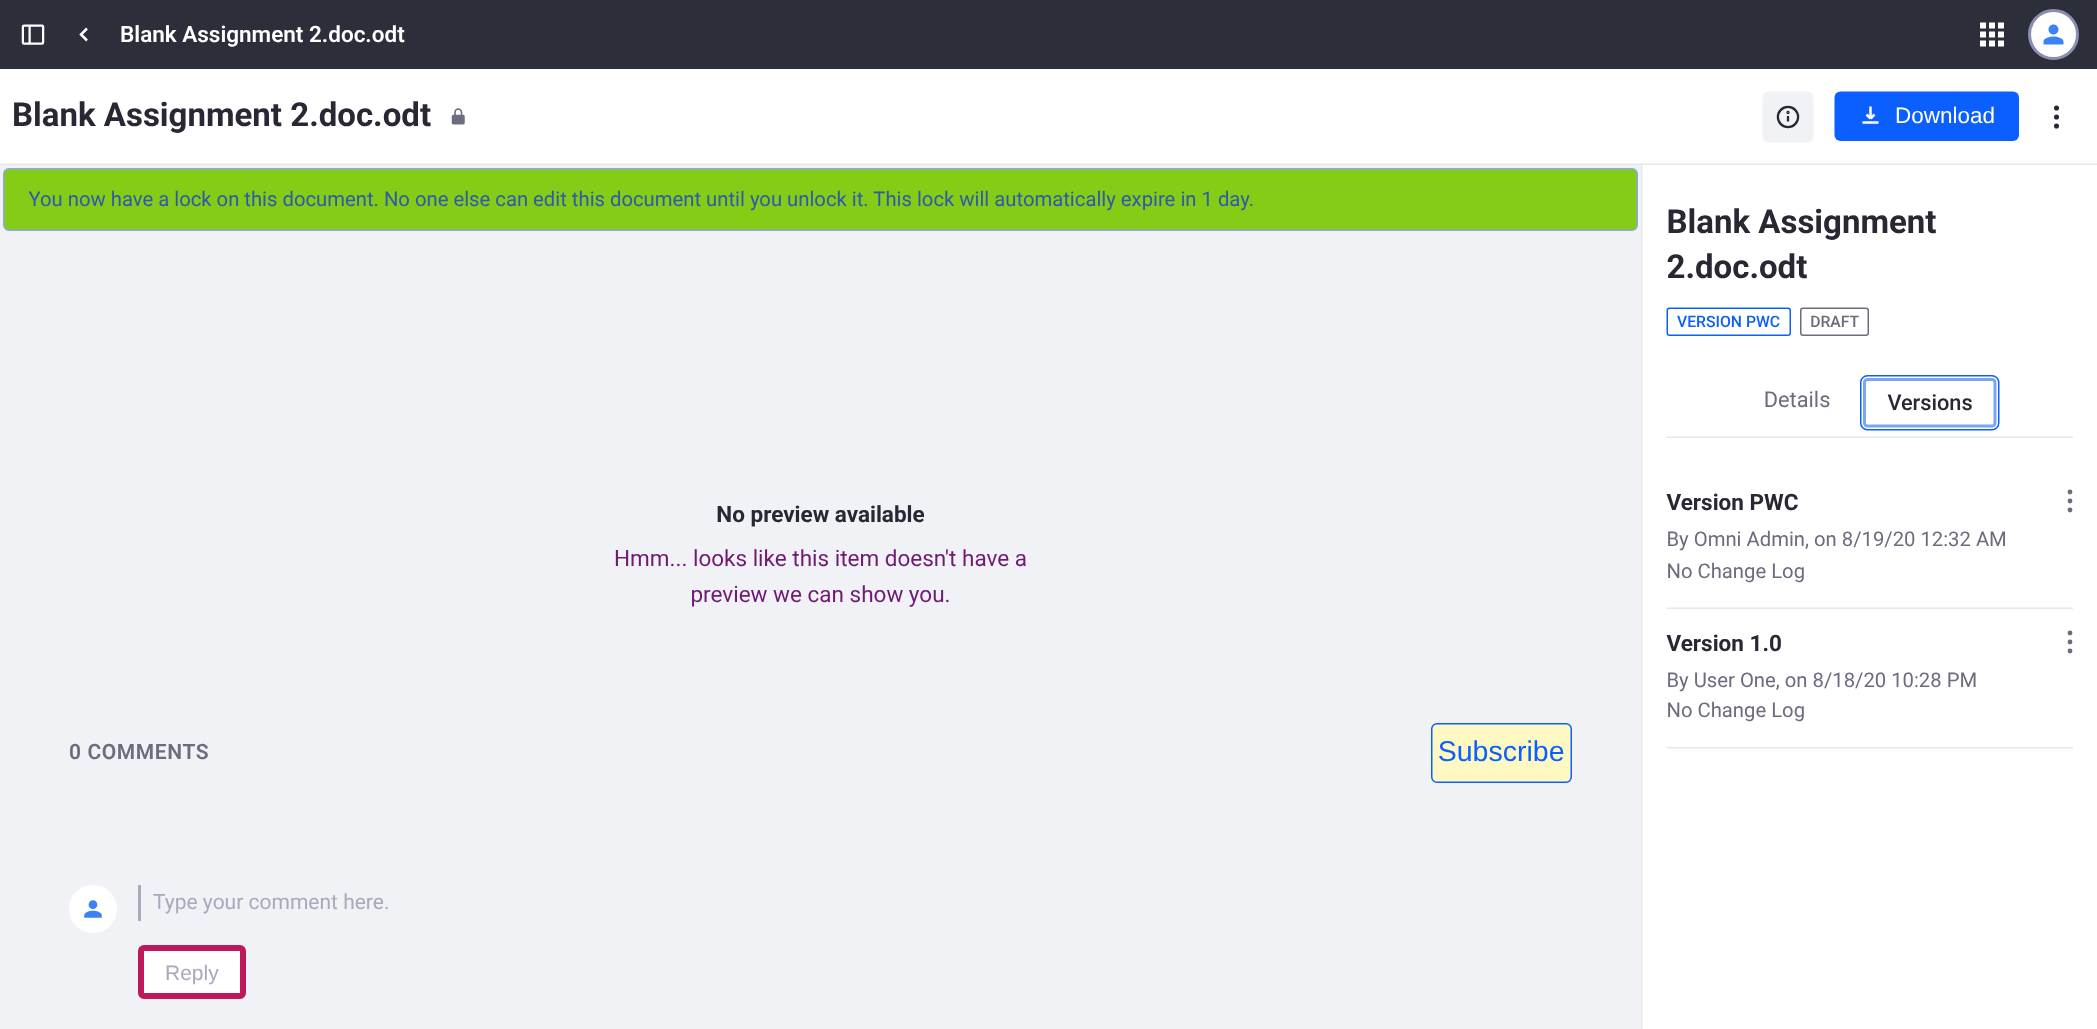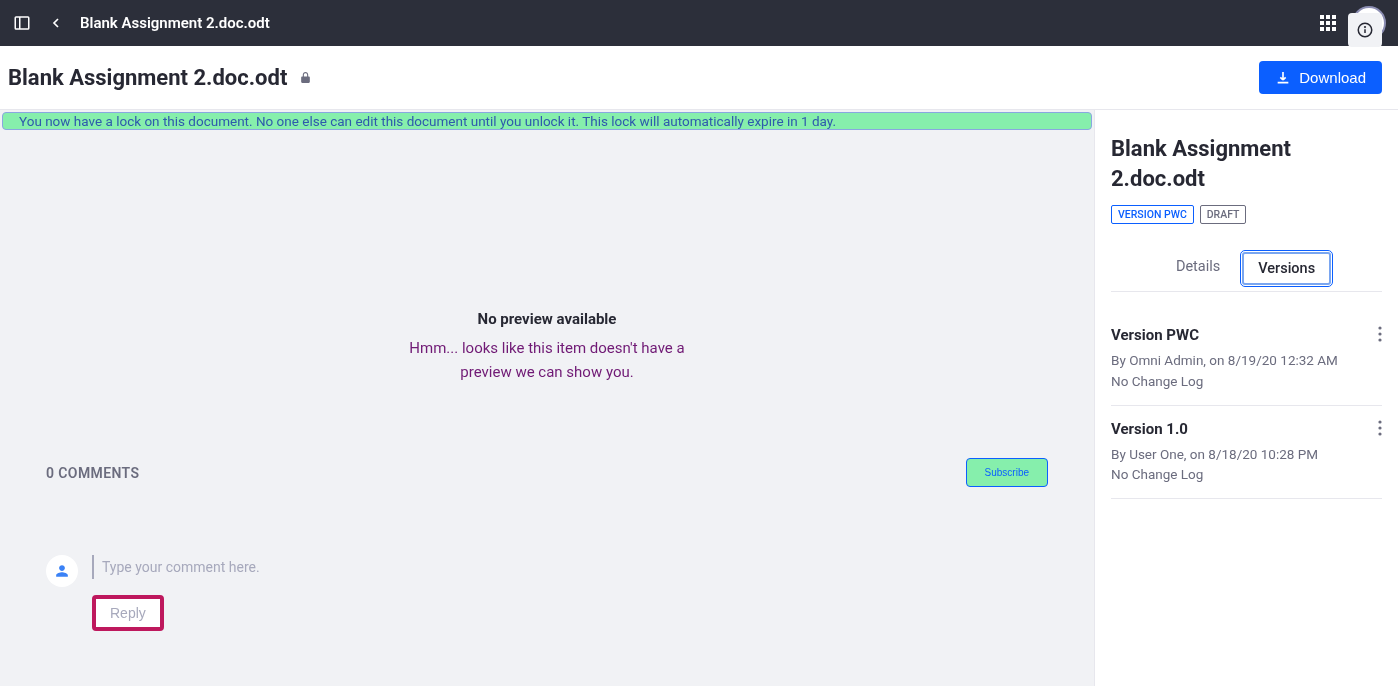--- a/index.html
+++ b/index.html
@@ -14,38 +14,38 @@
     .apps-grid { display: grid; grid-template-columns: repeat(3, 4px); grid-template-rows: repeat(3, 4px); gap: 2px; cursor: pointer; }
     .apps-grid span { background: #fff; width: 4px; height: 4px; }
     .avatar-top { width: 34px; height: 34px; border-radius: 50%; background: #fff; display: flex; align-items: center; justify-content: center; cursor: pointer; border: 2px solid #8b8db2; }
     .avatar-top svg { fill: #3b82f6; }
     
     
     .sub-header { background: #fff; height: 64px; display: flex; align-items: center; justify-content: space-between; padding: 0 16px 0 8px; border-bottom: 1px solid #e7e7ed; }
     .sub-left { display: flex; align-items: center; gap: 12px; }
     .page-title { font-size: 22px; font-weight: 700; }
     .lock-icon { color: #6b6c7e; }
-    .sub-right { display: flex; align-items: flex-end; gap: 14px; flex-direction: column; }
+    .sub-right { display: flex; align-items: flex-start; gap: 14px; }
     .info-btn { width: 34px; height: 34px; background: #f1f2f5; border-radius: 4px; display: flex; align-items: center; justify-content: center; cursor: pointer; color: #272833; }
     .download-btn { background: #0b5fff; color: #fff; border: none; border-radius: 4px; padding: 8px 16px; font-size: 15px; font-weight: 500; display: flex; align-items: center; gap: 8px; cursor: pointer; }
     .more-btn { width: 22px; height: 34px; display: flex; align-items: center; justify-content: center; cursor: pointer; color: #272833; }
     
     
     .main-layout { display: flex; height: calc(100% - 110px); }
     .content-area { flex: 1; overflow: auto; }
-    .alert-box { margin: 2px 2px 0 2px; background: #86efac; border: 1px solid #89a7e0; border-radius: 4px; padding: 0 16px; color: #2e5aac; font-size: 13.5px; }
+    .alert-box { margin: 2px 2px 0 2px; background: #84cc16; border: 1px solid #89a7e0; border-radius: 4px; padding: 12px 16px; color: #2e5aac; font-size: 13.5px; }
     
     .preview-area { text-align: center; padding: 180px 0 60px 0; }
     .preview-title { font-size: 15px; font-weight: 700; color: #272833; margin-bottom: 8px; }
     .preview-sub { font-size: 15px; color: #701a75; line-height: 1.6; }
     
     .comments-section { padding: 14px 46px; display: flex; flex-direction: column; gap: 40px; }
     .comments-header { display: flex; justify-content: space-between; align-items: center; margin-bottom: 28px; }
     .comments-count { color: #6b6c7e; font-size: 14px; font-weight: 600; letter-spacing: 0.4px; }
-    .subscribe-btn { background: #86efac; border: 1px solid #0b5fff; color: #0b5fff; border-radius: 4px; padding: 8px 18px; font-size: 10px; cursor: pointer; }
+    .subscribe-btn { background: #fef9c3; border: 1px solid #0b5fff; color: #0b5fff; border-radius: 4px; padding: 8px 4px; font-size: 19px; cursor: pointer; }
     .comment-input-row { display: flex; gap: 14px; align-items: flex-start; }
     .comment-avatar { width: 32px; height: 32px; border-radius: 50%; background: #fff; display: flex; align-items: center; justify-content: center; }
     .comment-avatar svg { fill: #3b82f6; }
     .comment-input-wrap { flex: 1; }
     .comment-input { border-left: 2px solid #a7a9bc; padding: 4px 8px; color: #a7a9bc; font-size: 14px; min-width: 400px; }
     .reply-btn { margin-top: 16px; background: #fff; border: 4px solid #be185d; color: #a7a9bc; border-radius: 4px; padding: 6px 14px; font-size: 14px; cursor: pointer; }
     
     
     .sidebar { width: 304px; background: #fff; border-left: 1px solid #e7e7ed; padding: 24px 16px; overflow: auto; }
     .sidebar-title { font-size: 22px; font-weight: 700; line-height: 1.35; margin-bottom: 12px; }

